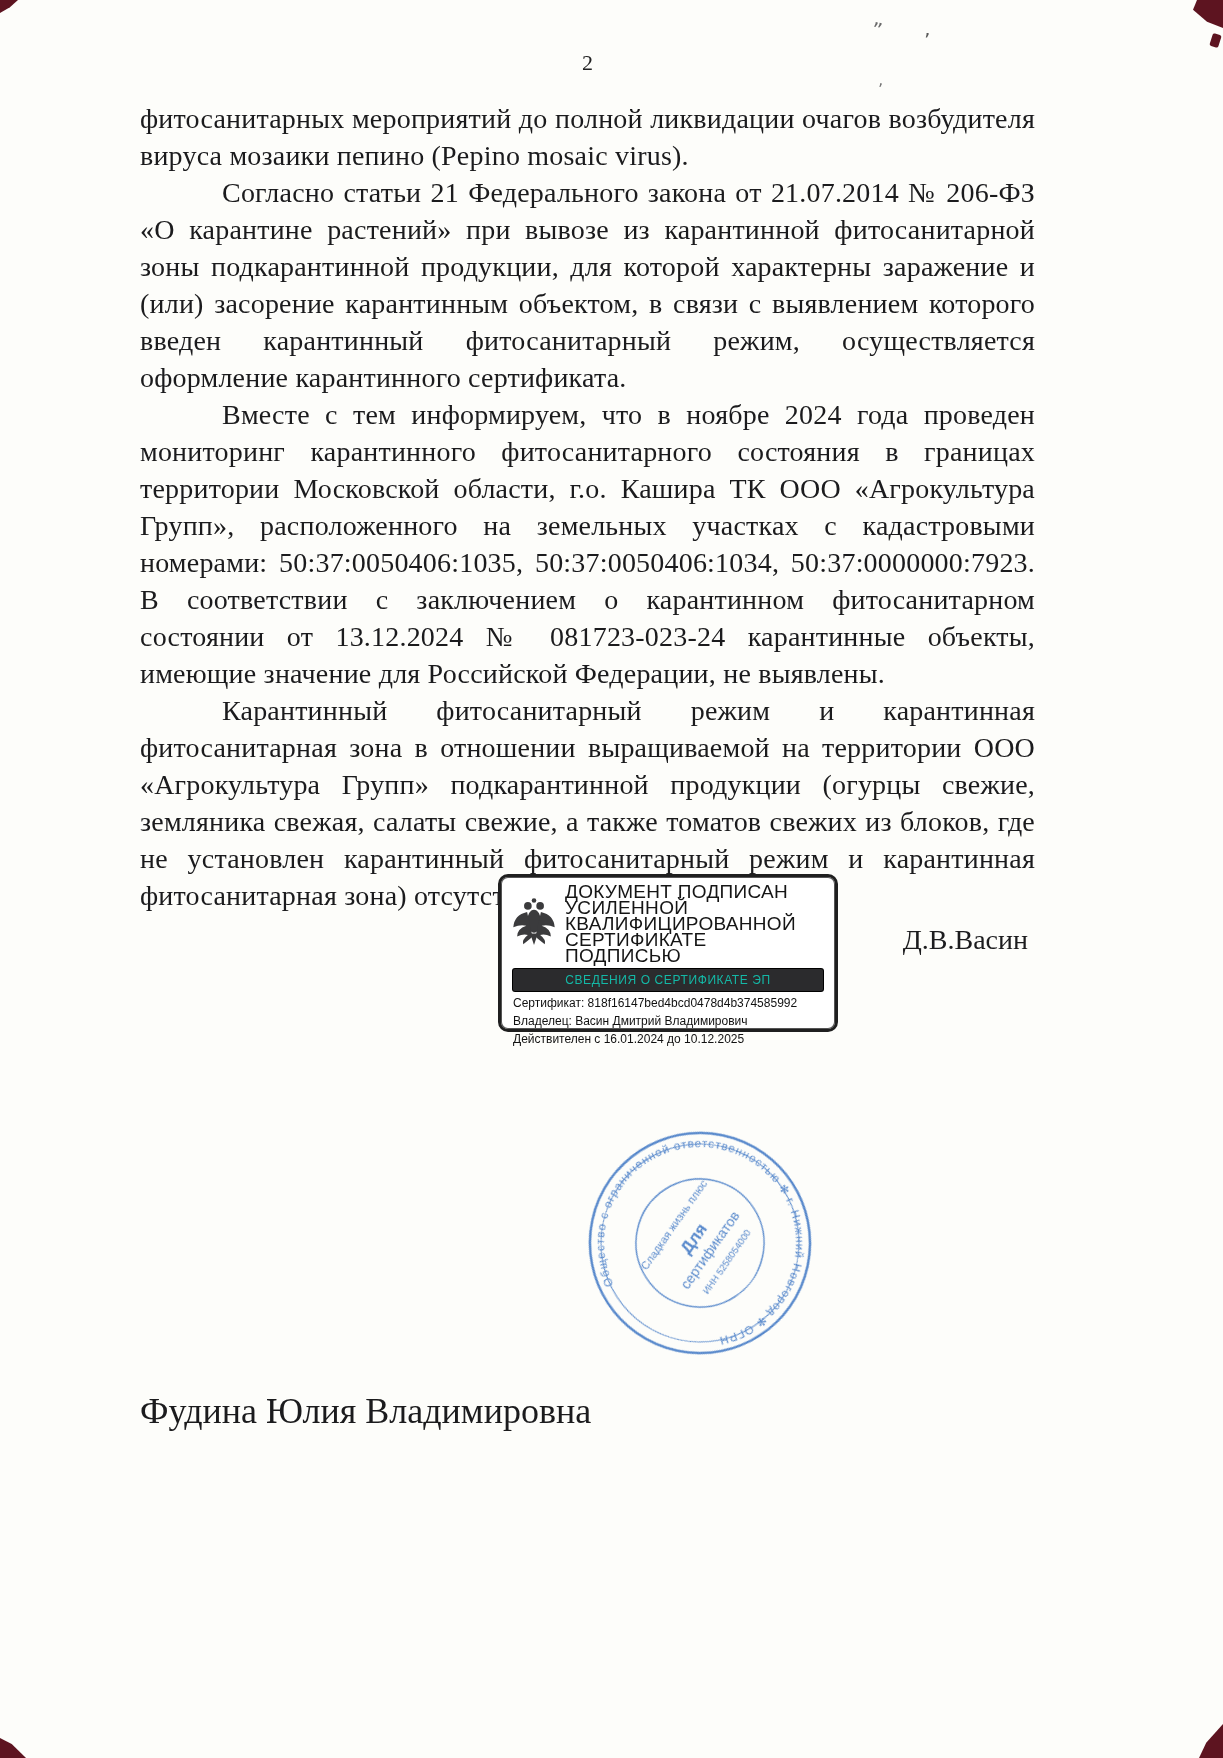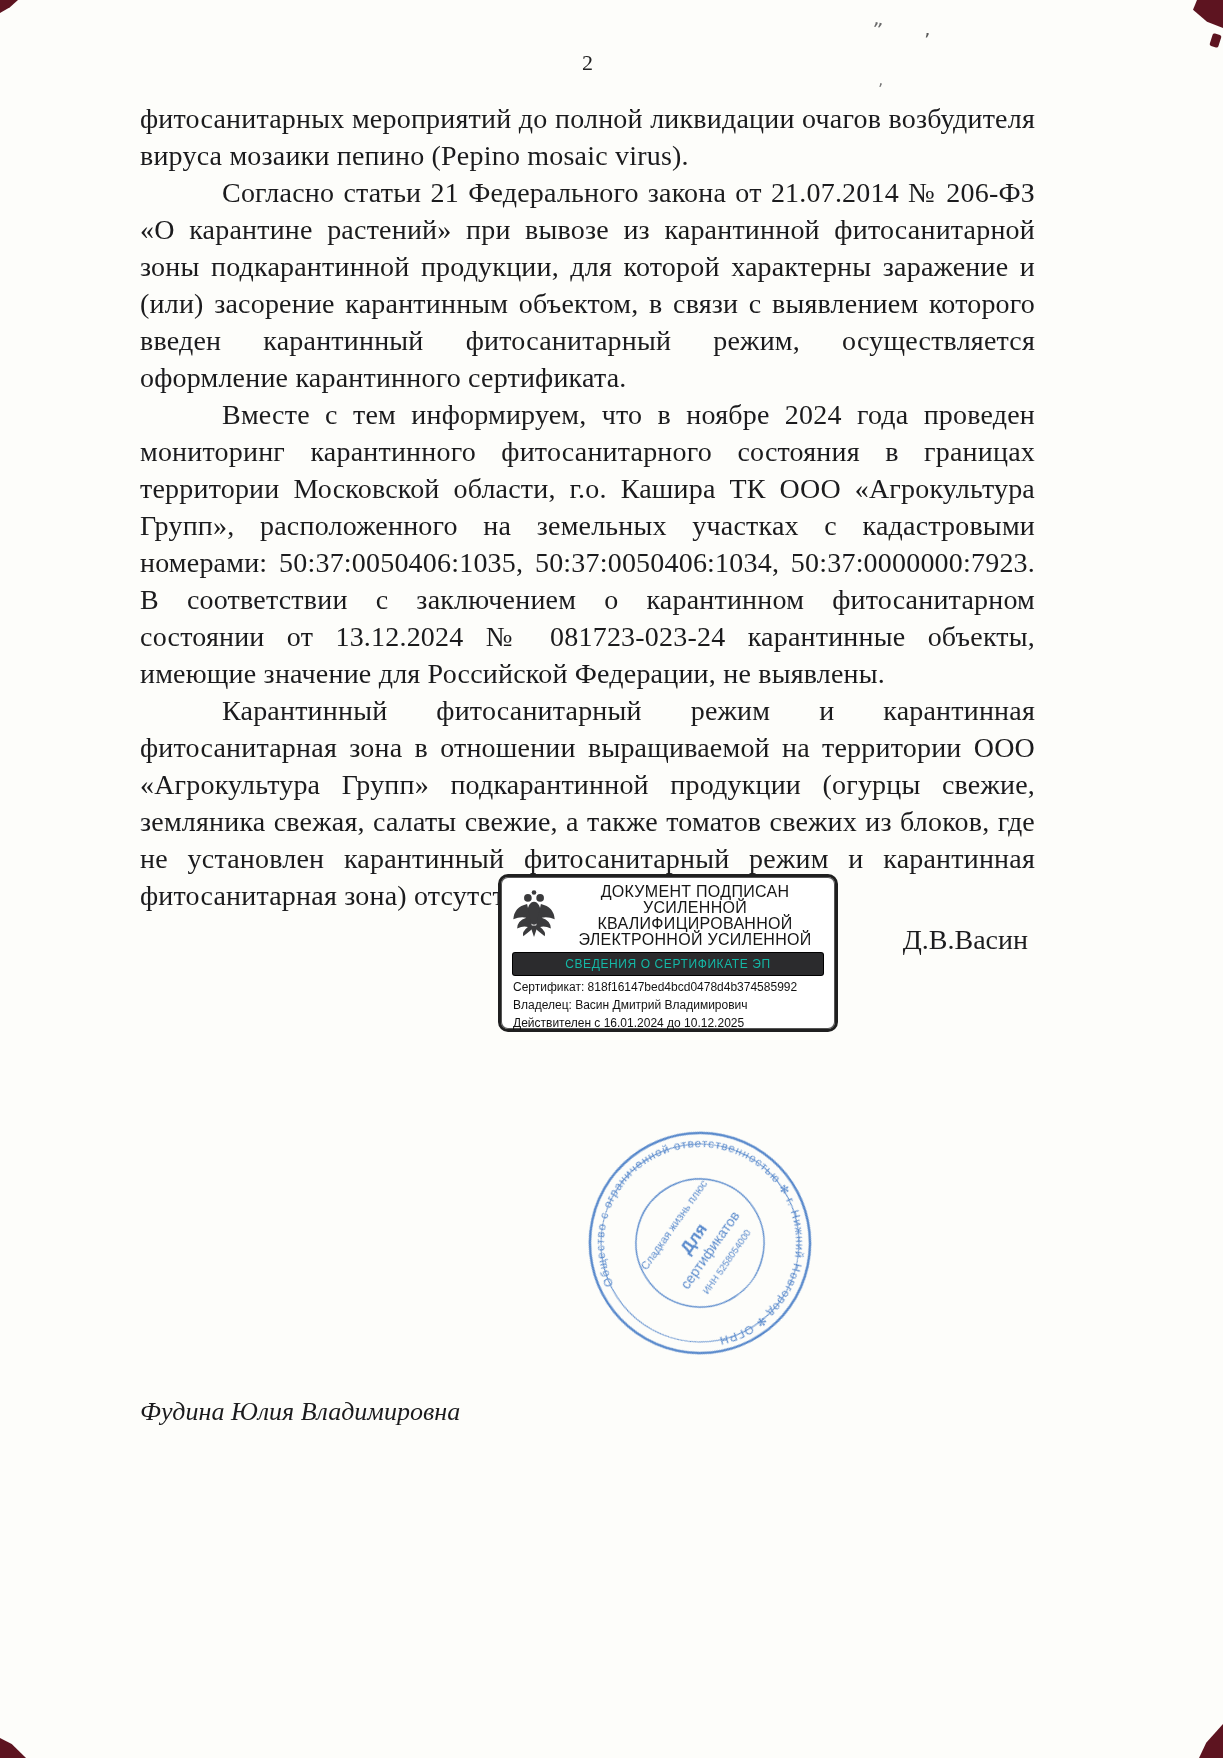--- a/index.html
+++ b/index.html
@@ -43,21 +43,21 @@
     width:340px; height:158px; box-sizing:border-box;
     background:#fff;
     border:3px solid #1f1f1f; border-radius:10px;
     padding:7px 10px 6px 10px;
     font-family:"Liberation Sans","DejaVu Sans",sans-serif;
     color:#151515;
     box-shadow:0 0 0 1px #555 inset;
   }
   .esig-top { display:flex; align-items:center; gap:8px; }
   .eagle { flex:0 0 auto; display:block; }
-  .esig-head { flex:1; text-align:center; font-size:16px; line-height:16px; letter-spacing:.3px; }
+  .esig-head { flex:1; font-size:19px; line-height:16px; letter-spacing:.3px; }
   .esig-banner {
     margin:5px 2px 0 2px; height:22px;
     background:#2b2b2d; color:#14b8a6;
     font-size:12px; line-height:22px; letter-spacing:.6px;
     text-align:center; border-radius:2px;
     box-shadow:0 0 0 1px #000;
   }
   .esig-details { margin-top:3px; padding-left:2px; font-size:12px; line-height:18px; color:#111; }
 
   
@@ -66,21 +66,21 @@
     width:240px; height:240px;
     transform:rotate(-33deg);
     opacity:.8;
     filter:blur(.3px);
   }
   .seal-wrap svg { display:block; }
 
   
   .contact {
     position:absolute; left:140px; top:1394px;
-    font-size:26px; line-height:35px; color:#1b1b1d;font-style:italic;
+    font-size:36px; line-height:35px; color:#1b1b1d;
   }
 
   
   .artifact { position:absolute; background:#5d1420; }
   .art-tl { left:0; top:0; width:18px; height:13px;
             clip-path:polygon(0 0,100% 0,55% 55%,0 100%); }
   .art-tr { right:0; top:0; width:40px; height:28px;
             clip-path:polygon(35% 0,100% 0,100% 100%,60% 78%,25% 35%); }
   .art-tr2{ right:3px; top:34px; width:9px; height:13px;
             transform:rotate(18deg); border-radius:2px; }
@@ -122,21 +122,21 @@
               <ellipse cx="30" cy="32" rx="9" ry="15"></ellipse>
               <path d="M21 20 Q4 24 3 40 Q12 36 20 38 Q8 42 8 52 Q16 48 22 50 Q14 56 16 62 Q24 56 28 52 Z"></path>
               <path d="M39 20 Q56 24 57 40 Q48 36 40 38 Q52 42 52 52 Q44 48 38 50 Q46 56 44 62 Q36 56 32 52 Z"></path>
               <path d="M25 48 L30 63 L35 48 Z"></path>
             </g>
           </svg>
         </span>
         <div class="esig-head">
           <div>ДОКУМЕНТ ПОДПИСАН</div>
           <div>УСИЛЕННОЙ КВАЛИФИЦИРОВАННОЙ</div>
-          <div>ЭЛЕКТРОННОЙ УСИЛЕННОЙ</div>
+          <div>СЕРТИФИКАТЕ ПОДПИСЬЮ</div>
         </div>
       </div>
       <div class="esig-banner">СВЕДЕНИЯ О СЕРТИФИКАТЕ ЭП</div>
       <div class="esig-details">
         <div>Сертификат: 818f16147bed4bcd0478d4b374585992</div>
         <div>Владелец:  Васин Дмитрий Владимирович</div>
         <div>Действителен с 16.01.2024 до 10.12.2025</div>
       </div>
     </div>
 

